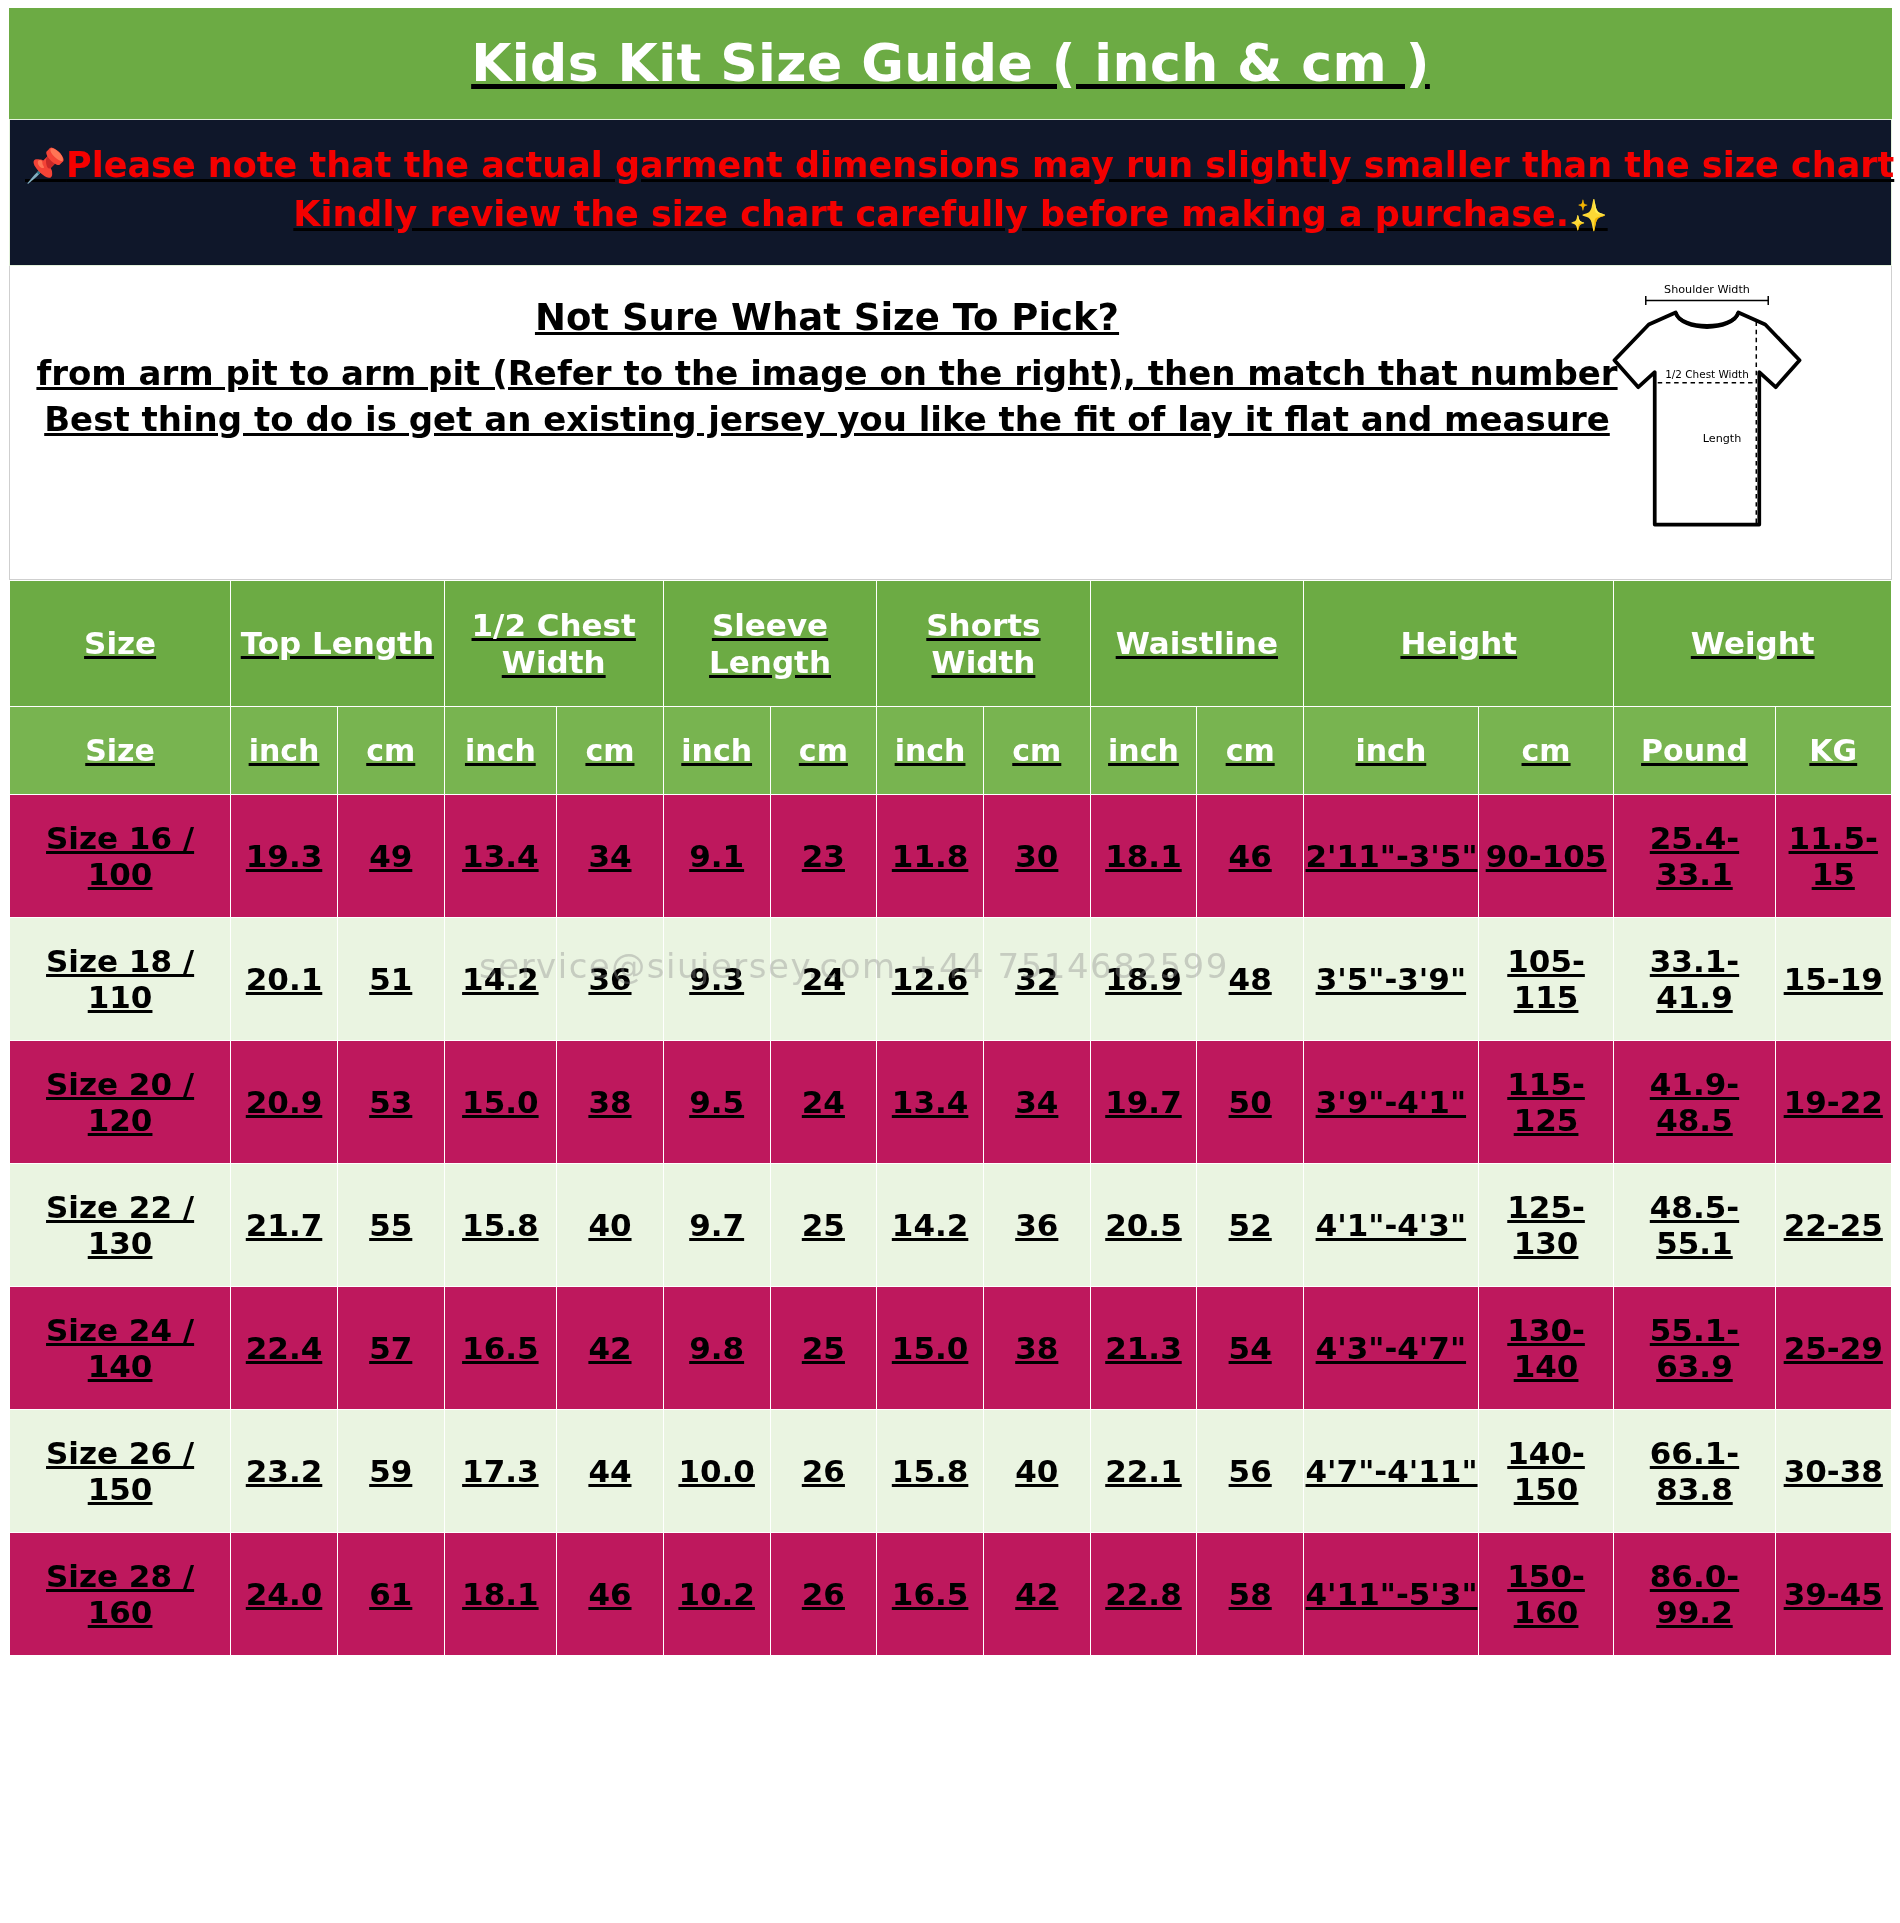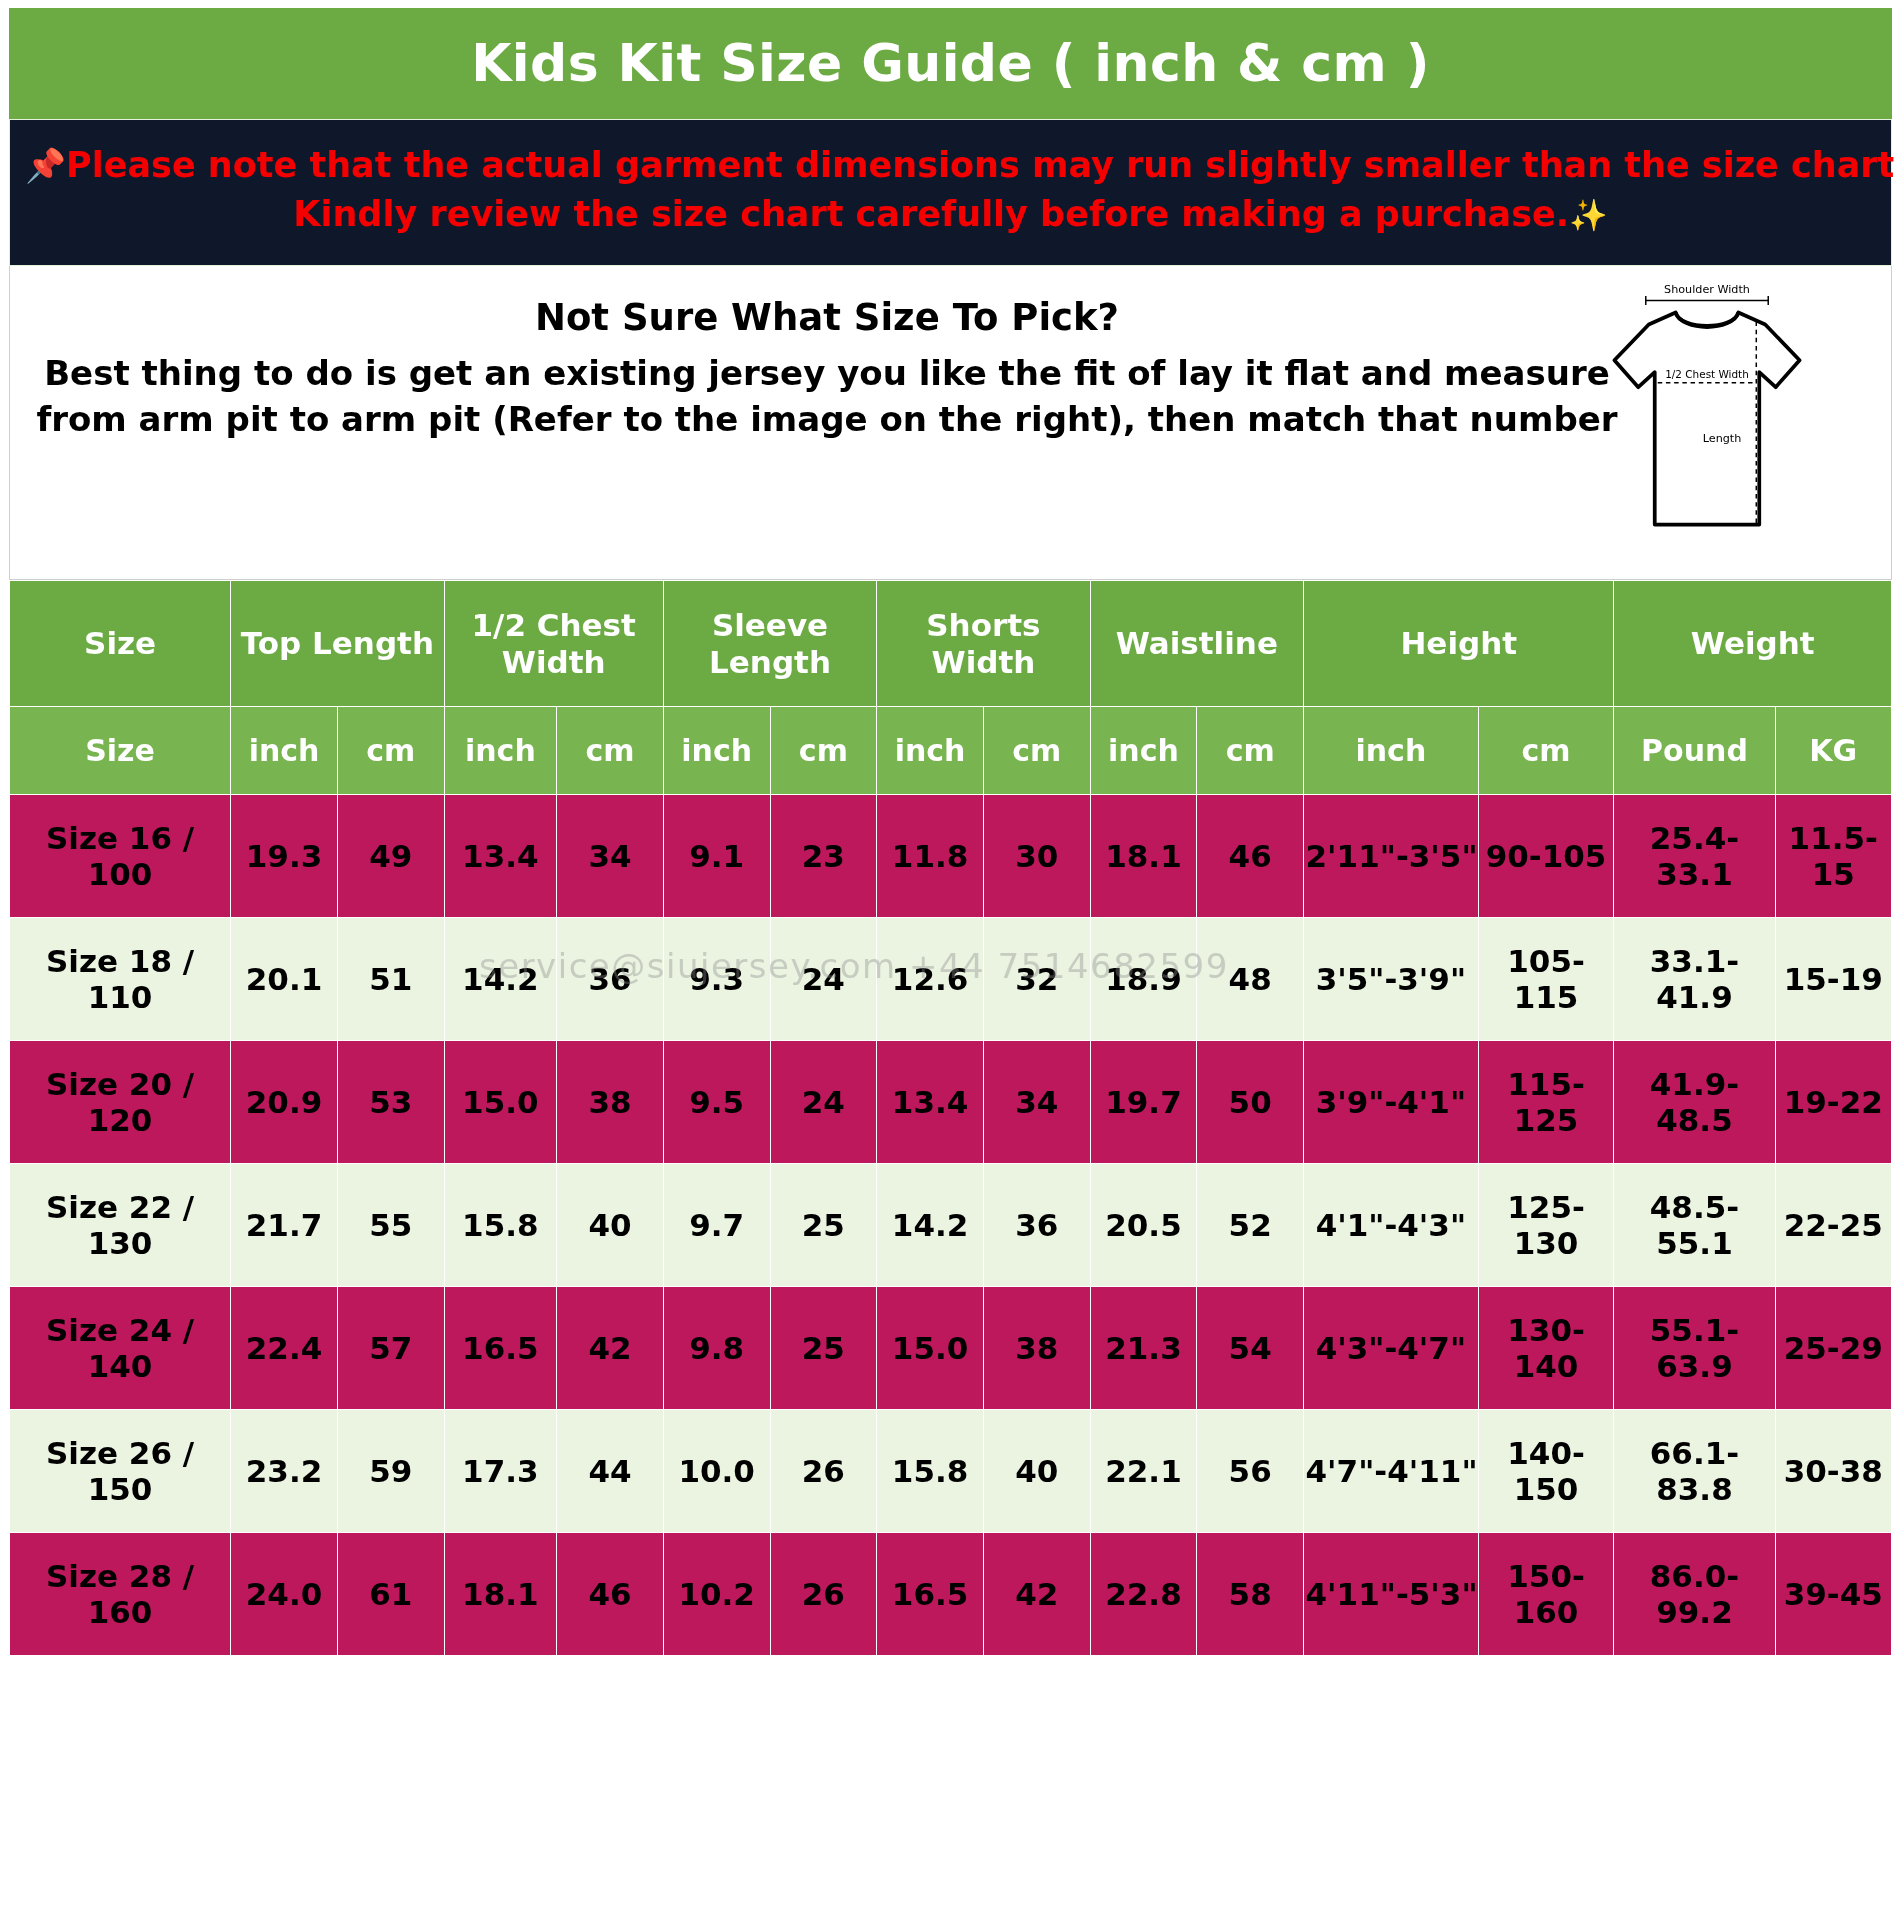--- a/index.html
+++ b/index.html
@@ -12,20 +12,21 @@
     width: 1901px;
     height: 1923px;
     overflow: hidden;
   }
   .page {
     width: 1901px;
     height: 1923px;
     position: relative;
     background: #ffffff;
     padding: 7.5px 9px 0 9px;
+    text-decoration: underline;
   }
 
   
   .title-bar {
     background: #6cab44;
     height: 111px;
     display: flex;
     align-items: center;
     justify-content: center;
     border: 0.7px solid #6cab44;
@@ -159,22 +160,22 @@
   </div>
 
   <div class="notice">
     <p><span class="pin-icon">📌</span><span>Please note that the actual garment dimensions may run slightly smaller than the size chart</span> </p>
     <p><span>Kindly review the size chart carefully before making a purchase.</span><span class="sparkle-icon">✨</span></p>
   </div>
 
   <div class="help">
     <div class="help-text">
       <p class="h-title">Not Sure What Size To Pick?</p>
+      <p class="h-line">from arm pit to arm pit (Refer to the image on the right), then match that number</p>
       <p class="h-line">Best thing to do is get an existing jersey you like the fit of lay it flat and measure</p>
-      <p class="h-line">from arm pit to arm pit (Refer to the image on the right), then match that number</p>
     </div>
     <div class="tee-diagram">
       <svg viewBox="0 0 300 380" xmlns="http://www.w3.org/2000/svg">
 
         <line x1="68" y1="30" x2="232" y2="30" stroke="#000" stroke-width="2"></line>
         <line x1="68" y1="24" x2="68" y2="36" stroke="#000" stroke-width="2"></line>
         <line x1="232" y1="24" x2="232" y2="36" stroke="#000" stroke-width="2"></line>
         <text x="150" y="20" font-size="15" text-anchor="middle" font-family="DejaVu Sans, sans-serif" fill="#000">Shoulder Width</text>
 
         <path d="M108 46 L72 62 L26 110 L58 146 L80 126 L80 330 L220 330 L220 126 L242 146 L274 110 L228 62 L192 46

